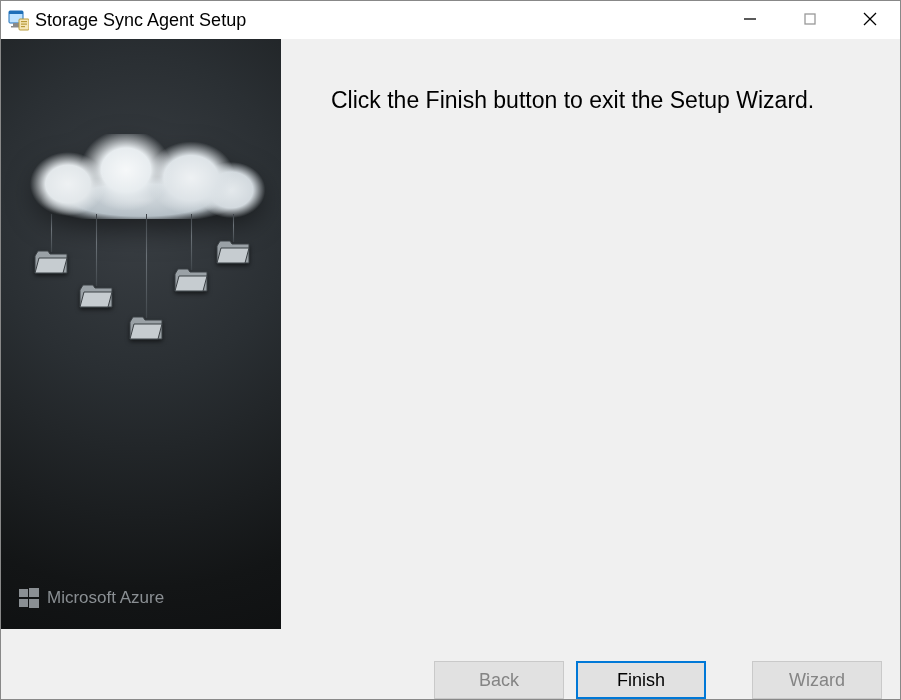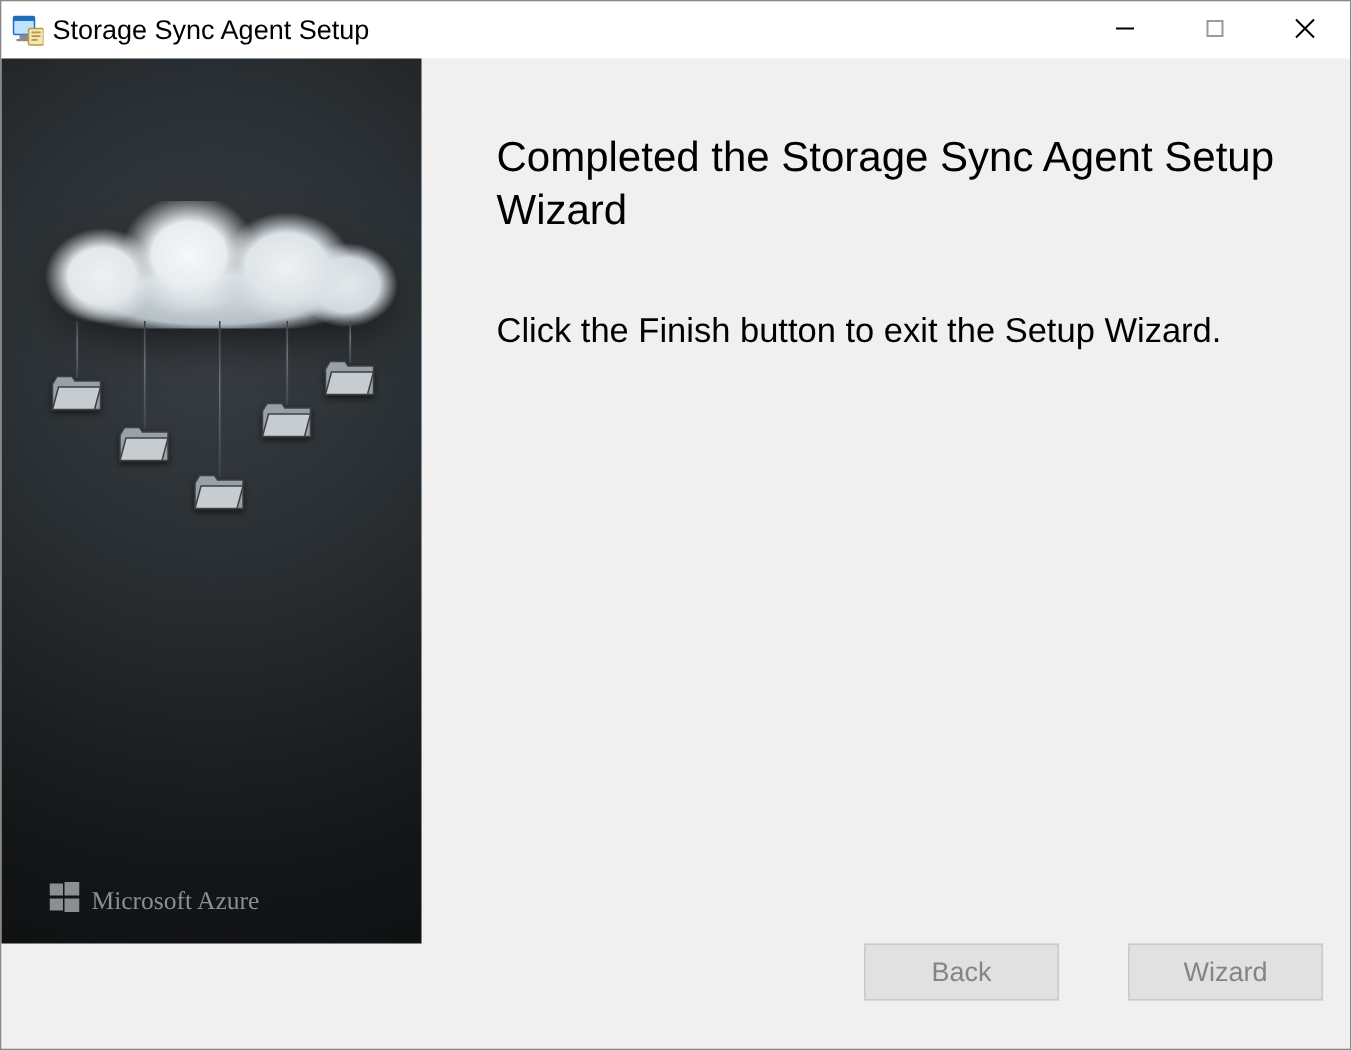--- a/index.html
+++ b/index.html
@@ -117,27 +117,25 @@
     .w4 { left: 190px; top: 175px; height: 56px; }
     .w5 { left: 232px; top: 175px; height: 28px; }
     .f1 { left: 33px;  top: 210px; }
     .f2 { left: 78px;  top: 244px; }
     .f3 { left: 128px; top: 276px; }
     .f4 { left: 173px; top: 228px; }
     .f5 { left: 215px; top: 200px; }
     .azure-brand {
       position: absolute;
       bottom: 16px;
-      left: 32px;
-      display: flex;
-      align-items: center;
+      left: 18px;
+      display: flex;
       gap: 8px;
       color: #8a8f93;
       font-size: 17px;
-      font-family: Liberation Serif, serif;
     }
     .main-panel {
       flex: 1;
       padding: 48px 40px 20px 50px;
     }
     .main-heading {
       font-size: 28px;
       font-weight: 400;
       color: #000;
       line-height: 1.25;
@@ -146,21 +144,21 @@
     }
     .main-text {
       font-size: 23px;
       color: #000;
       font-weight: 400;
     }
     .footer {
       height: 70px;
       background: #f0f0f0;
       display: flex;
-      align-items: flex-start;
+      align-items: flex-end;
       justify-content: flex-end;
       padding-right: 18px;
       gap: 12px;
     }
     .btn {
       width: 130px;
       height: 38px;
       font-size: 18px;
       background: #e1e1e1;
       border: 1px solid #adadad;
@@ -276,25 +274,25 @@
             <rect x="10" y="0" width="10" height="9" fill="#8a8f93"></rect>
             <rect x="0" y="11" width="9" height="8" fill="#8a8f93"></rect>
             <rect x="10" y="11" width="10" height="9" fill="#8a8f93"></rect>
           </svg>
         </span>
         <span>Microsoft Azure</span>
       </div>
     </div>
 
     <div class="main-panel">
-      <h1 class="main-heading">Completed the Storage Sync Agent Setup Wizard</h1>
       <p class="main-text">Click the Finish button to exit the Setup Wizard.</p>
     </div>
 
   </div>
 
   <div class="footer">
     <button class="btn" disabled="">Back</button>
+    <button class="btn primary">Finish</button>
     <span class="gap"></span>
     <button class="btn" disabled="">Wizard</button>
   </div>
 
 </div>
 
 </body></html>

